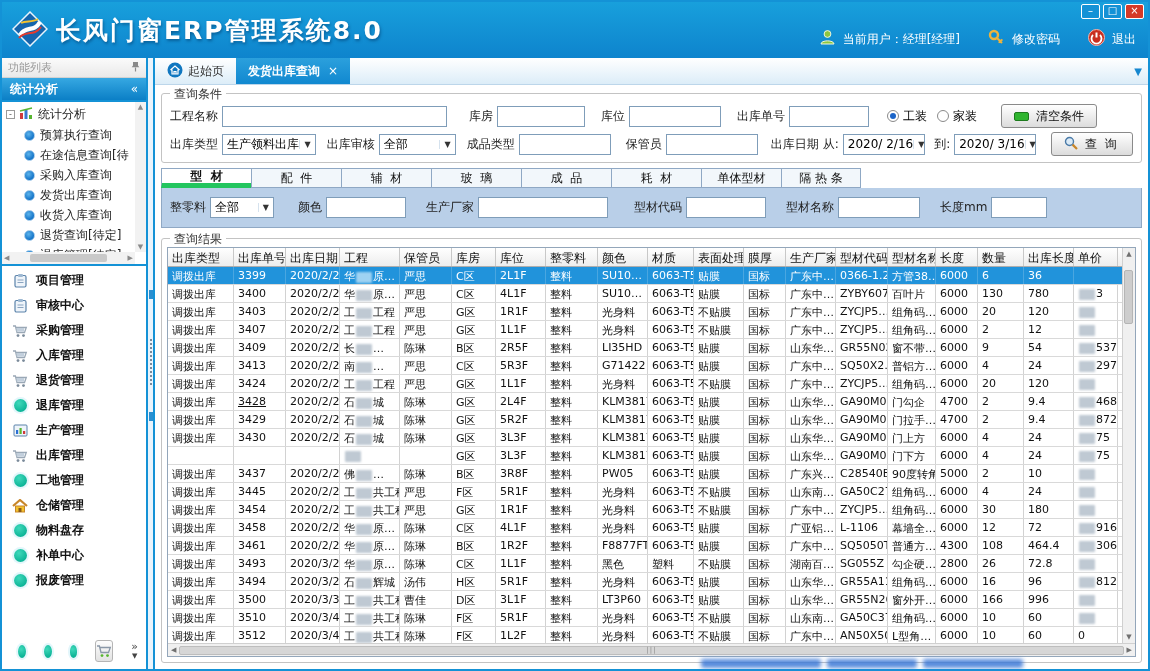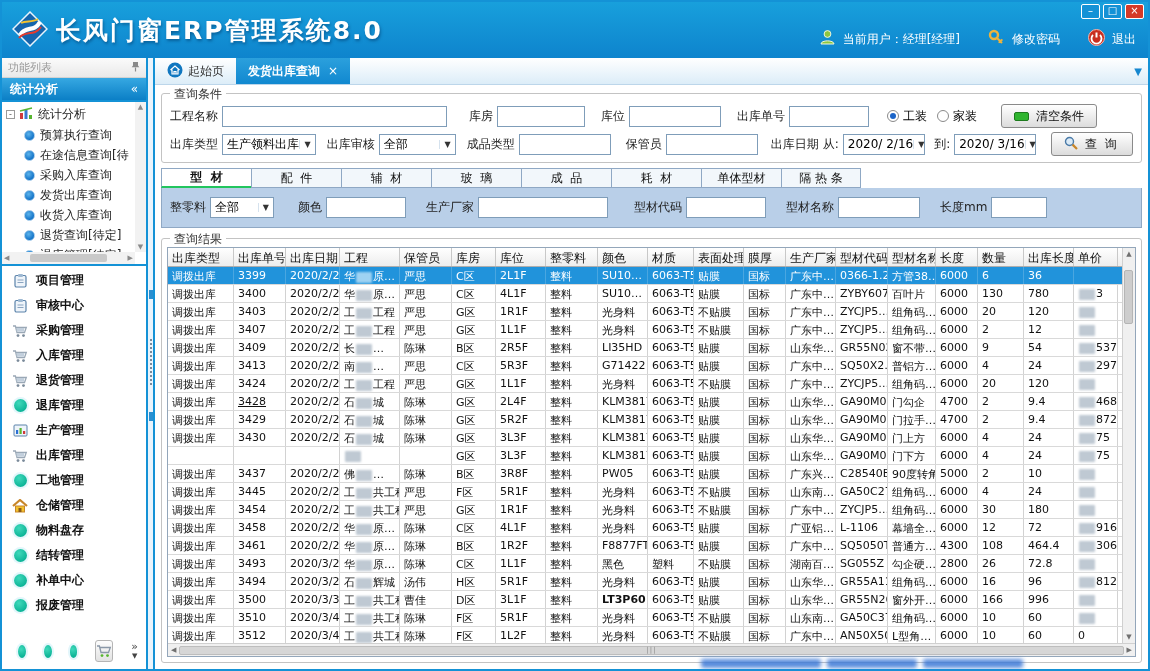--- a/index.html
+++ b/index.html
@@ -72,21 +72,21 @@
   .radio.checked::after { content:""; position:absolute; inset:2px; border-radius:50%; background:#1b64c8; }
   .btn { height:24px; border:1px solid #8a8a8a; border-radius:3px; background:linear-gradient(#ffffff,#dcdcdc); display:flex; align-items:center; gap:7px; padding:0 12px; font-size:12px; color:#111; cursor:default; }
   .clear-ic { width:15px; height:9px; background:#2fb52f; border:1px solid #1d7a1d; border-radius:2px; }
 
   .material-panel { margin:2px 6px 0 6px; flex:none; }
   .mat-tabs { display:flex; height:20px; }
   .mat-tab { border:1px solid #8fa8c4; border-right:none; background:#f2f7fb; font-size:12px; color:#111; display:flex; align-items:center; justify-content:center; white-space:pre; }
   .mat-tab:last-child { border-right:1px solid #8fa8c4; }
   .mat-tab.wide { width:90px; }
   .mat-tab.narrow { width:80px; }
-  .mat-tab.active { background:#fff; font-weight:bold; border-bottom:2px solid #22c55e; }
+  .mat-tab.active { background:#fff; font-weight:bold; border-bottom:5px solid #22c55e; }
   .mat-filter { background:#b9cfe8; border:1px solid #8fa8c4; border-top:none; height:40px; display:flex; align-items:center; padding:0 8px; }
 
   .result-group { flex:1; margin:10px 6px 6px 6px; min-height:0; padding:8px 5px 5px 5px; display:flex; }
   .grid { flex:1; border:1px solid #93a6ba; display:flex; flex-direction:column; min-width:0; position:relative; overflow:hidden; }
   .grid-main { flex:1; display:flex; min-height:0; }
   .grid-cols { flex:1; overflow:hidden; display:flex; flex-direction:column; }
   .ghead { display:flex; height:19px; flex:none; background:linear-gradient(#ffffff,#ededed); border-bottom:1px solid #aeaeae; }
   .hcell { font-size:12px; color:#111; padding:2px 0 0 4px; border-right:1px solid #c8c8c8; white-space:nowrap; overflow:hidden; flex:none; }
   .gbody { flex:1; overflow:hidden; }
   .grow { display:flex; height:18px; border-bottom:1px solid #d9d9d9; background:#fff; }
@@ -319,26 +319,20 @@
                 <rect x="6.5" y="9" width="3" height="4" fill="#8a5a1a"></rect>
               </svg>
             </span>
             <span>仓储管理</span>
           </div>
           <div class="menu-item">
             <span class="mi">
               <span class="dot"></span>
             </span>
             <span>物料盘存</span>
-          </div>
-          <div class="menu-item">
-            <span class="mi">
-              <span class="dot"></span>
-            </span>
-            <span>结转管理</span>
           </div>
           <div class="menu-item">
             <span class="mi">
               <span class="dot"></span>
             </span>
             <span>补单中心</span>
           </div>
           <div class="menu-item">
             <span class="mi">
               <span class="dot"></span>
@@ -920,21 +914,21 @@
                   </div>
                   <div class="grow">
                     <div class="gcell" style="width: 66px;">调拨出库</div>
                     <div class="gcell" style="width: 52px;">3500</div>
                     <div class="gcell" style="width: 54px;">2020/3/3</div>
                     <div class="gcell" style="width: 60px;">工<span class="censor" style="width: 16px;"></span>共工程</div>
                     <div class="gcell" style="width: 52px;">曹佳</div>
                     <div class="gcell" style="width: 44px;">D区</div>
                     <div class="gcell" style="width: 50px;">3L1F</div>
                     <div class="gcell" style="width: 52px;">整料</div>
-                    <div class="gcell" style="width: 50px; font-weight: bold;">LT3P60</div>
+                    <div class="gcell" style="width: 50px;">LT3P60</div>
                     <div class="gcell" style="width: 46px;">6063-T5</div>
                     <div class="gcell" style="width: 50px;">贴膜</div>
                     <div class="gcell" style="width: 42px;">国标</div>
                     <div class="gcell" style="width: 50px;">山东华…</div>
                     <div class="gcell" style="width: 52px;">GR55N26</div>
                     <div class="gcell" style="width: 48px;">窗外开…</div>
                     <div class="gcell" style="width: 42px;">6000</div>
                     <div class="gcell" style="width: 46px;">166</div>
                     <div class="gcell" style="width: 50px;">996</div>
                     <div class="gcell" style="width: 44px;"><span class="censor" style="width: 16px;"></span></div>

